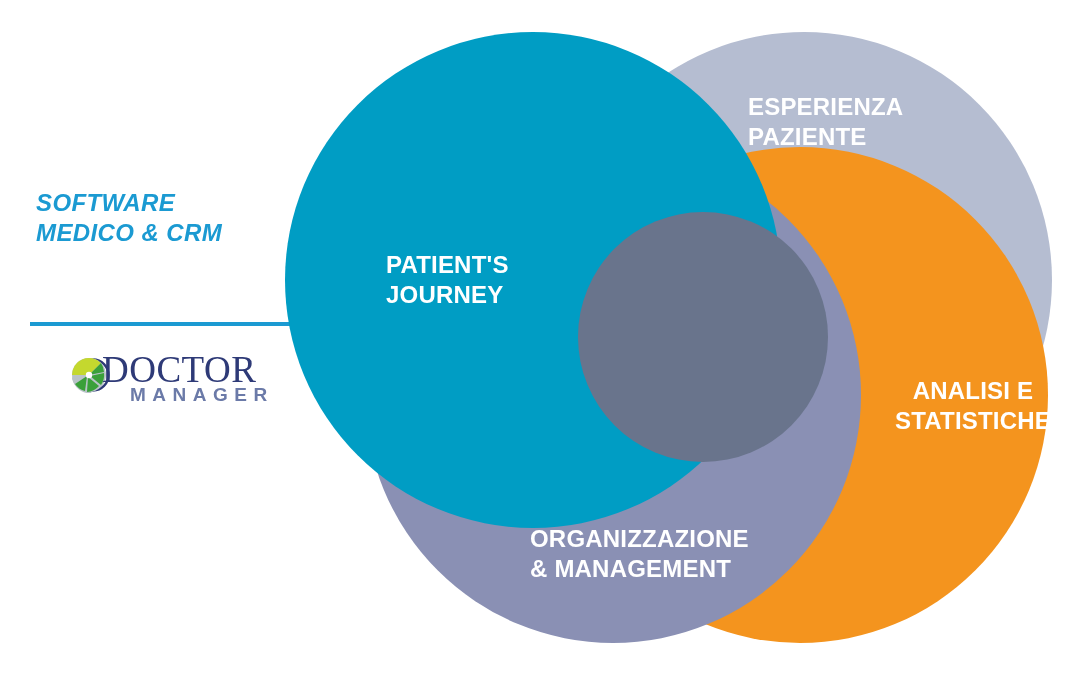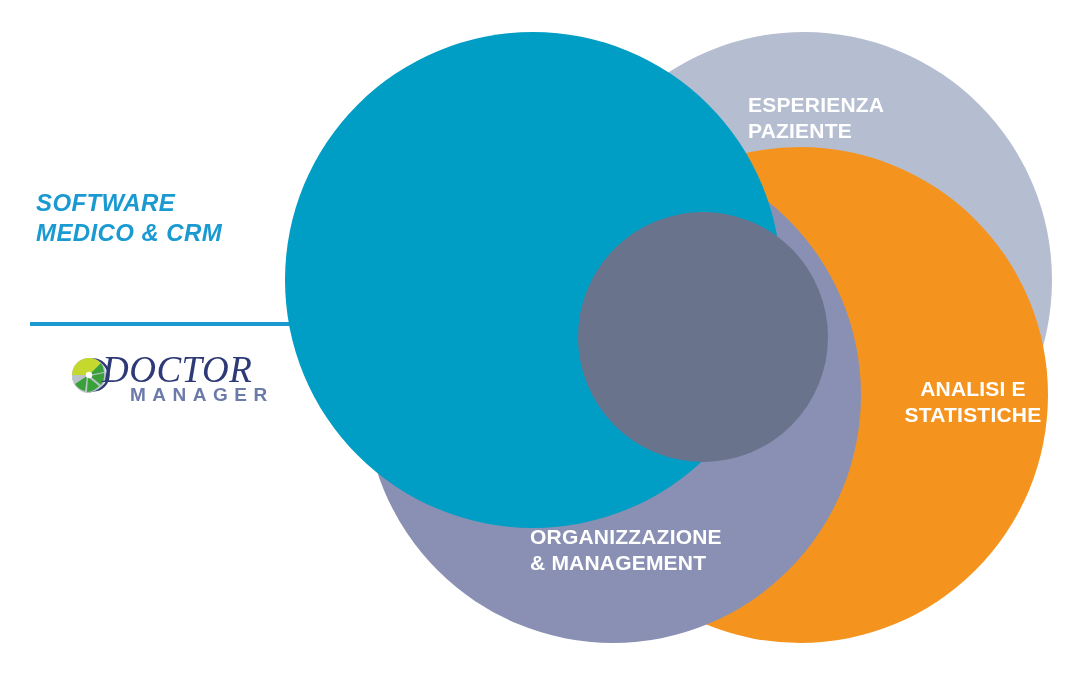--- a/index.html
+++ b/index.html
@@ -101,21 +101,21 @@
     top: 0;
     width: 1080px;
     height: 675px;
   }
   .venn svg { display: block; }
 
   .circle-label {
     position: absolute;
     color: #ffffff;
     font-weight: bold;
-    font-size: 21px;
+    font-size: 24px;
     line-height: 1.26;
     letter-spacing: 0.2px;
     white-space: pre-line;
     text-align: left;
     pointer-events: none;
   }
   .label-patient   { left: 386px; top: 250px; width: 180px; }
   .label-esperienza{ left: 748px; top: 92px;  width: 230px; }
   .label-analisi   { left: 878px; top: 376px; width: 190px; text-align: center; }
   .label-organizz  { left: 530px; top: 524px; width: 270px; }
@@ -144,35 +144,37 @@
           <path d="M21 23 L4 23 A17 17 0 0 1 33 11 Z" fill="#C4D82E"></path>
 
           <path d="M21 23 L33 11 A17 17 0 0 1 36 20 Z" fill="#3AA03A"></path>
           <path d="M22 24 L36 21 A17 17 0 0 1 33 33 Z" fill="#3AA03A"></path>
           <path d="M20 25 L31 34 A17 17 0 0 1 19 40 Z" fill="#3AA03A"></path>
           <path d="M19 24 L17 39 A17 17 0 0 1 7 32 Z" fill="#3AA03A"></path>
           <circle cx="21" cy="23" r="3.2" fill="#ffffff"></circle>
         </svg>
       </span>
       <span class="logo-wordmark">
-        <span class="logo-doctor" style="color: rgb(46, 58, 119); font-style: italic;">DOCTOR</span>
+        <span class="logo-doctor" style="color: rgb(46, 58, 119);">DOCTOR</span>
         <span class="logo-manager" style="color: rgb(107, 122, 168);">MANAGER</span>
       </span>
     </div>
   </div>
 
   <div class="venn">
     <svg width="1080" height="675" viewBox="0 0 1080 675" xmlns="http://www.w3.org/2000/svg">
       <circle id="c-esperienza" cx="804" cy="280" r="248" fill="#B5BDD1"></circle>
       <circle id="c-analisi" cx="800" cy="395" r="248" fill="#F4941E"></circle>
       <circle id="c-organizz" cx="613" cy="395" r="248" fill="#8A90B4"></circle>
       <circle id="c-patient" cx="533" cy="280" r="248" fill="#009DC4"></circle>
       <circle id="c-center" cx="703" cy="337" r="125" fill="#69748C"></circle>
     </svg>
 
+    <div class="circle-label label-patient">PATIENT'S
+JOURNEY</div>
 
     <div class="circle-label label-esperienza">ESPERIENZA
 PAZIENTE</div>
 
     <div class="circle-label label-analisi">ANALISI E
 STATISTICHE</div>
 
     <div class="circle-label label-organizz">ORGANIZZAZIONE
 &amp; MANAGEMENT</div>
   </div>

